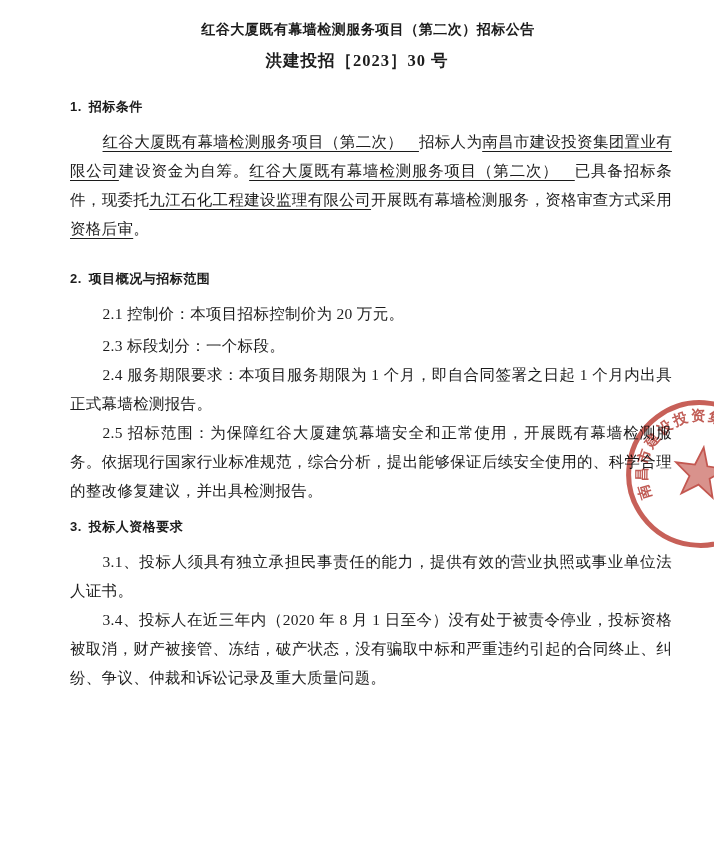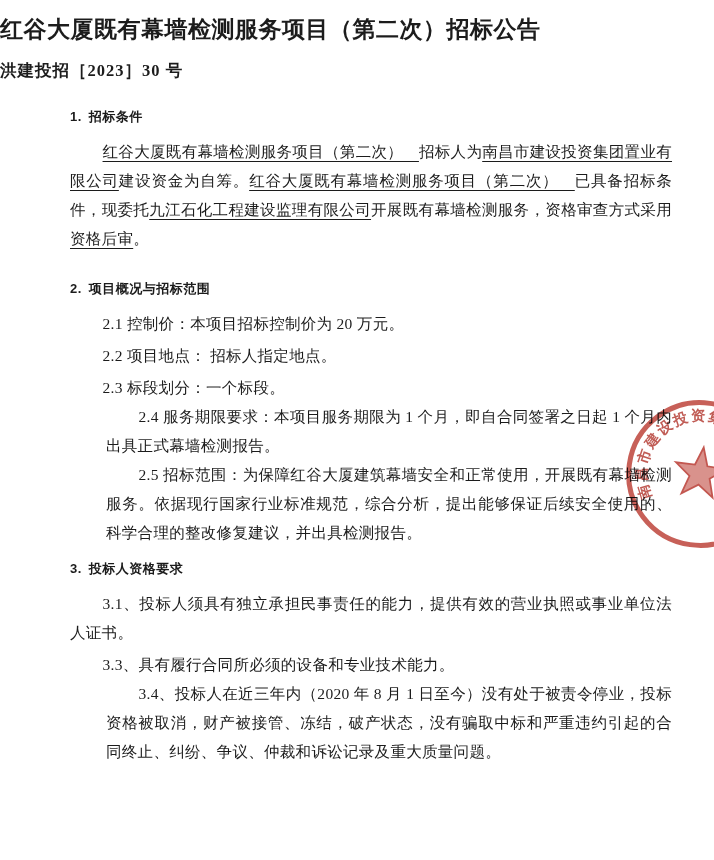--- a/index.html
+++ b/index.html
@@ -12,33 +12,35 @@
   }
   .page {
     position: relative;
     width: 714px;
     height: 860px;
     background: #ffffff;
     overflow: hidden;
     padding-top: 17px;
   }
   .doc-title {
-    text-align: left;
+    text-align: center;
     font-family: "Liberation Serif", "DejaVu Serif", serif;
     font-weight: bold;
-    font-size: 23px;
+    font-size: 14px;
     letter-spacing: 0.5px;
     line-height: 26px;
+    padding-left: 22px;
   }
   .doc-number {
+    text-align: center;
     font-family: "Liberation Serif", "DejaVu Serif", serif;
     font-weight: bold;
     font-size: 16.5px;
     letter-spacing: 1px;
-    margin-top: 16px;
+    margin-top: 6px;
     line-height: 24px;
   }
   .content {
     margin: 0 42px 0 70px;
   }
   .sec-heading {
     font-family: "Liberation Sans", "DejaVu Sans", sans-serif;
     font-weight: bold;
     font-size: 13px;
     letter-spacing: 0.5px;
@@ -48,21 +50,21 @@
   }
   .sec-heading .sec-no { margin-right: 7px; }
   .body-p {
     font-size: 15.5px;
     line-height: 29px;
     text-align: justify;
     text-indent: 2.1em;
     letter-spacing: 0.3px;
     margin-top: 3px;
   }
-  .body-p.tight { margin-top: 0; margin-left: 36px; }
+  .body-p.tight { margin-top: 0; }
   .u {
     text-decoration: underline;
     text-underline-offset: 4px;
     text-decoration-thickness: 1px;
   }
   .seal {
     position: absolute;
     left: 622px;
     top: 396px;
     width: 156px;
@@ -86,30 +88,28 @@
 
     <div class="sec-heading">
       <span class="sec-no">1.</span><span>招标条件</span>
     </div>
     <p class="body-p"><span class="u">红谷大厦既有幕墙检测服务项目（第二次）　</span><span>招标人为</span><span class="u">南昌市建设投资集团置业有限公司</span><span>建设资金为自筹。</span><span class="u">红谷大厦既有幕墙检测服务项目（第二次）　</span><span>已具备招标条件，现委托</span><span class="u">九江石化工程建设监理有限公司</span><span>开展既有幕墙检测服务，资格审查方式采用</span><span class="u">资格后审</span><span>。</span></p>
 
     <div class="sec-heading" style="margin-top:24px;">
       <span class="sec-no">2.</span><span>项目概况与招标范围</span>
     </div>
     <p class="body-p">2.1 控制价：本项目招标控制价为 20 万元。</p>
-    <p class="body-p">2.2 项目地点：  招标人指定地点。</p>
     <p class="body-p">2.3 标段划分：一个标段。</p>
     <p class="body-p tight">2.4 服务期限要求：本项目服务期限为 1 个月，即自合同签署之日起 1 个月内出具正式幕墙检测报告。</p>
     <p class="body-p tight">2.5 招标范围：为保障红谷大厦建筑幕墙安全和正常使用，开展既有幕墙检测服务。依据现行国家行业标准规范，综合分析，提出能够保证后续安全使用的、科学合理的整改修复建议，并出具检测报告。</p>
 
     <div class="sec-heading" style="margin-top:10px;">
       <span class="sec-no">3.</span><span>投标人资格要求</span>
     </div>
     <p class="body-p">3.1、投标人须具有独立承担民事责任的能力，提供有效的营业执照或事业单位法人证书。</p>
-    <p class="body-p">3.3、具有履行合同所必须的设备和专业技术能力。</p>
     <p class="body-p tight">3.4、投标人在近三年内（2020 年 8 月 1 日至今）没有处于被责令停业，投标资格被取消，财产被接管、冻结，破产状态，没有骗取中标和严重违约引起的合同终止、纠纷、争议、仲裁和诉讼记录及重大质量问题。</p>
 
   </div>
 
   <div class="seal">
     <svg viewBox="0 0 140 140" xmlns="http://www.w3.org/2000/svg">
       <g transform="rotate(8 70 70)">
         <circle cx="70" cy="70" r="64" fill="none" stroke-width="4.5" stroke="#bf4a41"></circle>
         <polygon points="70,46 75.6,62.2 92.8,62.6 79.1,73 84.1,89.4 70,79.6 55.9,89.4 60.9,73 47.2,62.6 64.4,62.2" stroke-width="2" fill="#d4837c"></polygon>
         <polygon points="70,46 75.6,62.2 92.8,62.6 79.1,73 84.1,89.4 70,79.6 55.9,89.4 60.9,73 47.2,62.6 64.4,62.2" fill="none" stroke-width="1.6" stroke="#bb4038"></polygon>

